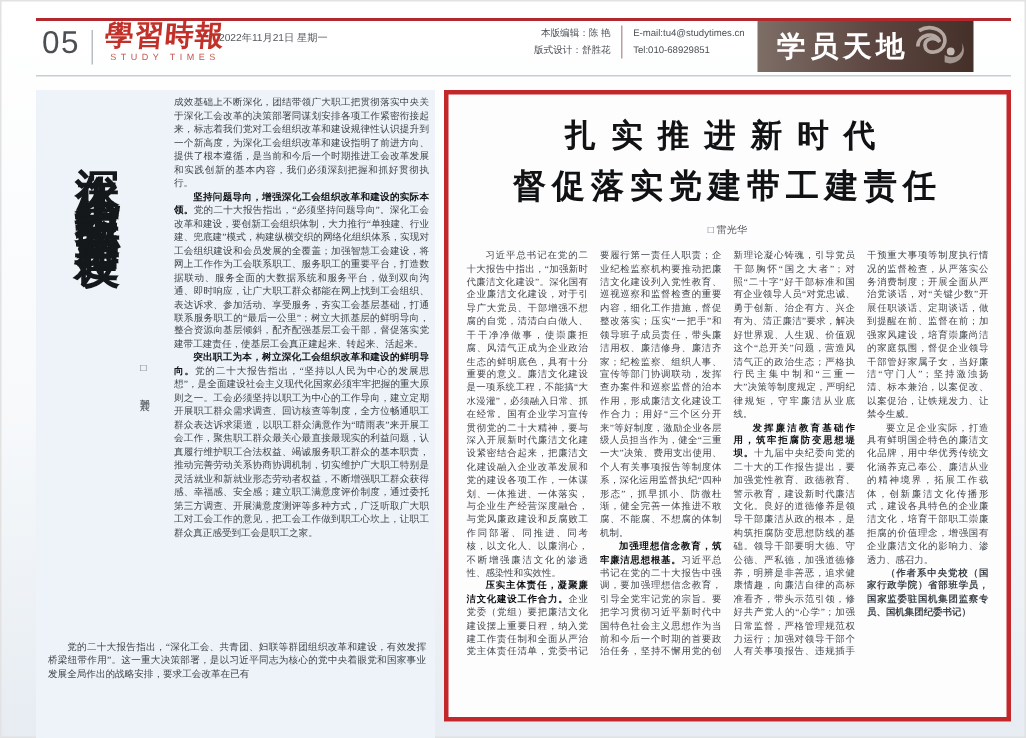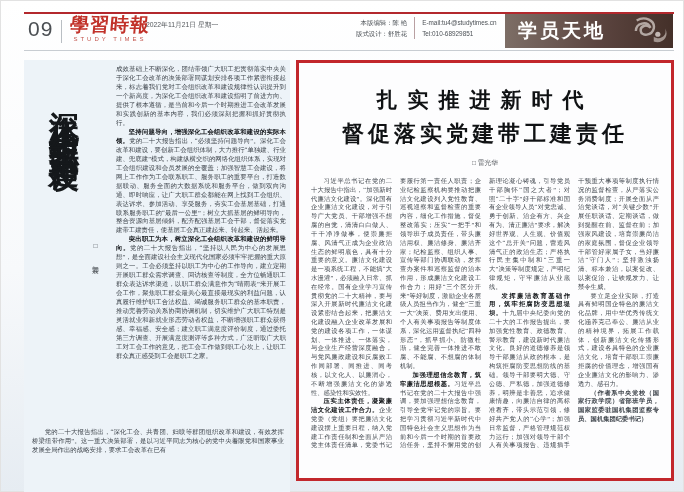--- a/index.html
+++ b/index.html
@@ -14,21 +14,21 @@
   .mast{position:absolute;left:70px;top:15px;}
   .mast-cn{font-size:19px;font-weight:700;color:#c13129;transform:skewX(-5deg);letter-spacing:1px;line-height:20px;}
   .mast-en{font-size:6px;letter-spacing:3px;color:#c4564f;margin-top:1px;text-align:center;
     font-family:"Liberation Sans",sans-serif;}
   .date{position:absolute;left:146px;top:20px;font-size:6.8px;color:#55595d;
     font-family:"Liberation Sans",sans-serif;}
   .credits{position:absolute;left:356px;top:17px;display:flex;align-items:center;
     font-size:6.4px;color:#4c5156;font-family:"Liberation Sans",sans-serif;}
   .credit-names{text-align:right;line-height:11px;padding-right:7px;border-right:1px solid #b9a0a2;}
   .credit-contacts{line-height:11px;padding-left:7px;}
-  .banner{position:absolute;left:505px;top:14px;width:168px;height:34px;
+  .banner{position:absolute;left:505px;top:14px;width:144px;height:34px;
     background:linear-gradient(90deg,#7d6e66 0%,#5c4540 55%,#443029 100%);
     display:flex;align-items:center;}
   .banner-title{color:#fff;font-size:19px;font-weight:700;letter-spacing:3px;padding-left:13px;
     font-family:"Liberation Sans","DejaVu Sans",sans-serif;}
   .banner-swirl{position:absolute;right:3px;top:2px;width:52px;height:30px;}
   .header-rule{position:absolute;left:24px;top:50px;width:650px;height:1px;background:#c8cdd2;}
   
   .left-art{position:absolute;left:24px;top:60px;width:266px;height:432px;background:#edf3f8;}
   .v-headline{position:absolute;left:18px;top:28px;height:348px;writing-mode:vertical-rl;
     text-orientation:upright;font-size:30px;font-weight:800;color:#15181b;letter-spacing:5px;line-height:44px;}
@@ -36,38 +36,38 @@
     font-size:6.8px;color:#4a4f54;letter-spacing:2px;}
   .smalltext{font-size:6.4px;line-height:1.4;text-align:justify;color:#3e444b;}
   .left-col{position:absolute;left:92px;top:5px;width:170px;height:360px;overflow:hidden;}
   .left-bottom{position:absolute;left:8px;top:368px;width:252px;height:60px;overflow:hidden;}
   .smalltext p{margin:0;text-indent:2em;}
   .smalltext p.cont{text-indent:0;}
   .smalltext b{color:#101317;}
   
   .right-art{position:absolute;left:296px;top:60px;width:378px;height:421px;box-sizing:border-box;
     border:3px solid #c2272c;background:#fdfdfe;padding:0 12px;}
-  .r-hl{margin-top:23px;text-align:center;color:#101214;font-weight:800;}
+  .r-hl{margin-top:13px;text-align:center;color:#101214;font-weight:800;}
   .r-hl-1{font-size:21px;letter-spacing:10px;}
   .r-hl-2{font-size:22px;letter-spacing:4px;margin-top:5px;}
   .r-author{text-align:center;font-size:6.8px;color:#55595e;margin-top:9px;}
   .r-cols{margin-top:9px;height:296px;overflow:hidden;column-count:4;column-gap:8px;
     font-size:6.3px;line-height:1.4;text-align:justify;color:#41474e;}
   .r-cols p{margin:0;text-indent:2em;}
   .r-cols b{color:#0f1215;}
   .r-note{font-weight:700;}
 </style>
 </head>
 <body>
 
 <div class="page">
 
   <div class="top-rule"></div>
 
-  <div class="pagenum">09</div>
+  <div class="pagenum">05</div>
   <div class="hdr-div"></div>
 
   <div class="mast">
     <div class="mast-cn">學習時報</div>
     <div class="mast-en">STUDY TIMES</div>
   </div>
 
   <div class="date">2022年11月21日 星期一</div>
 
   <div class="credits">

